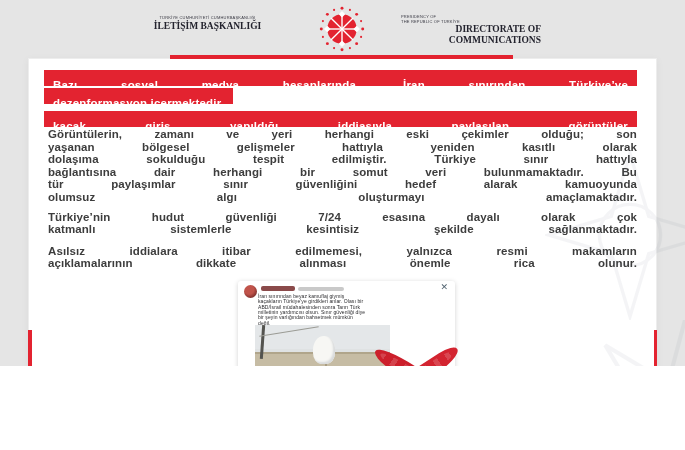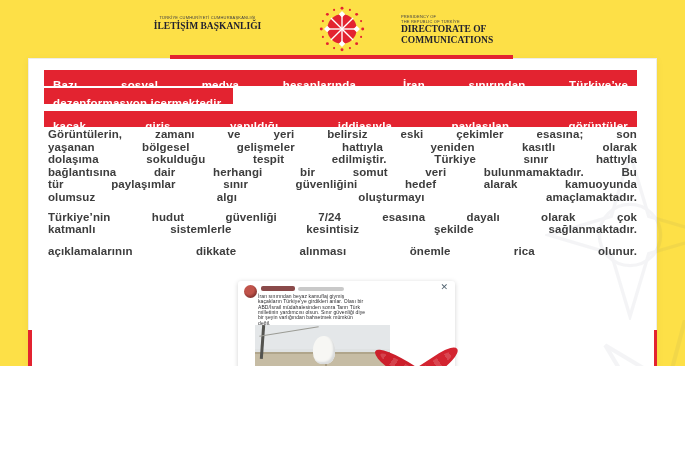--- a/index.html
+++ b/index.html
@@ -1,29 +1,29 @@
 <!DOCTYPE html>
 <html><head>
 <meta charset="utf-8">
 <style>
   * { margin:0; padding:0; box-sizing:border-box; }
   html,body { background:#fff; }
   .canvas {
     position:relative; width:685px; height:366px; overflow:hidden;
-    background:#fde047; font-family:"Liberation Sans", sans-serif;
+    background:#e5e5e5; font-family:"Liberation Sans", sans-serif;
   }
 
   
   .hdr-left { position:absolute; left:150px; top:15px; width:115px; text-align:center; color:#23232e; }
   .hdr-left .tiny { font-size:4px; letter-spacing:.2px; white-space:nowrap; color:#3a3a44; }
   .hdr-left .big  { font-family:"Liberation Serif", serif; font-weight:bold; font-size:9.5px; white-space:nowrap; margin-top:1px; }
   .emblem { position:absolute; left:319px; top:6px; }
   .hdr-right { position:absolute; left:401px; top:14px; width:140px; text-align:left; color:#23232e; }
   .hdr-right .tiny { font-size:4px; letter-spacing:.2px; color:#3a3a44; line-height:5px; }
-  .hdr-right .big  { font-family:"Liberation Serif", serif; font-weight:bold; font-size:9.5px; line-height:9.5px; margin-top:1px; white-space:nowrap; }
+  .hdr-right .big  { font-family:"Liberation Serif", serif; font-weight:bold; font-size:9.5px; line-height:9.5px; margin-top:1px; white-space:nowrap;text-align:right; }
 
   
   .card { position:absolute; left:28px; top:58px; width:629px; height:369px;
           background:#fff; border:1px solid #ededed; box-shadow:0 2px 8px rgba(0,0,0,.05); }
   .accent-top   { position:absolute; left:170px; top:55px;  width:343px; height:4px;  background:#e32330; }
   .frame-left   { position:absolute; left:28px;  top:330px; width:3.5px; height:97px; background:#e32330; }
   .frame-right  { position:absolute; left:653.5px;top:330px;width:3.5px; height:97px; background:#e32330; }
   .frame-bottom { position:absolute; left:28px;  top:424px; width:629px; height:3.5px;background:#e32330; }
 
   
@@ -151,32 +151,33 @@
   <div class="frame-right"></div>
   <div class="frame-bottom"></div>
 
   <div class="headline">
     <div class="hl-line hl-just">Bazı sosyal medya hesaplarında, İran sınırından Türkiye’ye</div>
     <div class="hl-line hl-fit">dezenformasyon içermektedir.</div>
     <div class="hl-line hl-just">kaçak giriş yapıldığı iddiasıyla paylaşılan görüntüler</div>
   </div>
 
   <div class="para p1">
-    <div class="jl">Görüntülerin, zamanı ve yeri belirsiz eski çekimler esasına; son</div>
+    <div class="jl">Görüntülerin, zamanı ve yeri herhangi eski çekimler olduğu; son</div>
     <div class="jl">yaşanan bölgesel gelişmeler hattıyla yeniden kasıtlı olarak</div>
     <div class="jl">dolaşıma sokulduğu tespit edilmiştir. Türkiye sınır hattıyla</div>
     <div class="jl">bağlantısına dair herhangi bir somut veri bulunmamaktadır. Bu</div>
     <div class="jl">tür paylaşımlar sınır güvenliğini hedef alarak kamuoyunda</div>
     <div class="jl jl-last">olumsuz algı oluşturmayı amaçlamaktadır.</div>
   </div>
   <div class="para p2">
     <div class="jl">Türkiye’nin hudut güvenliği 7/24 esasına dayalı olarak çok</div>
     <div class="jl jl-last">katmanlı sistemlerle kesintisiz şekilde sağlanmaktadır.</div>
   </div>
   <div class="para p3">
+    <div class="jl">Asılsız iddialara itibar edilmemesi, yalnızca resmi makamların</div>
     <div class="jl jl-last">açıklamalarının dikkate alınması önemle rica olunur.</div>
   </div>
 
   <div class="tweet">
     <div class="tw-avatar"></div>
     <div class="tw-name"></div>
     <div class="tw-handle"></div>
     <div class="tw-close">✕</div>
     <div class="tw-text">
       <div>İran sınırından beyaz kamuflaj giymiş</div>

